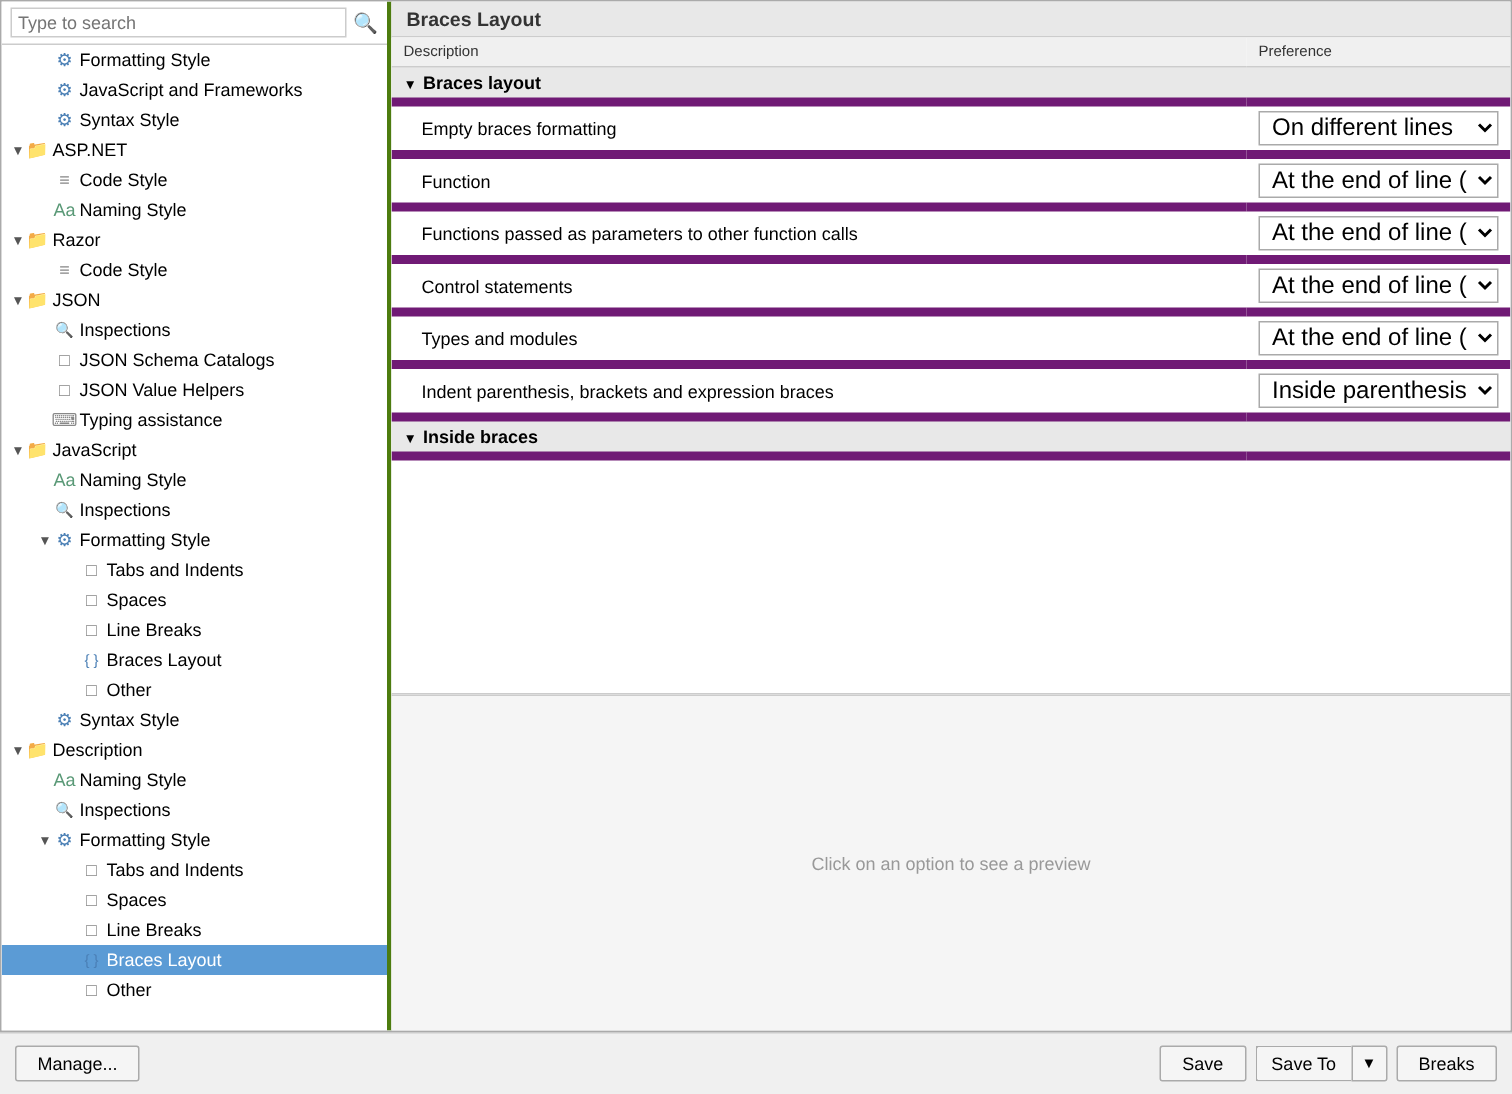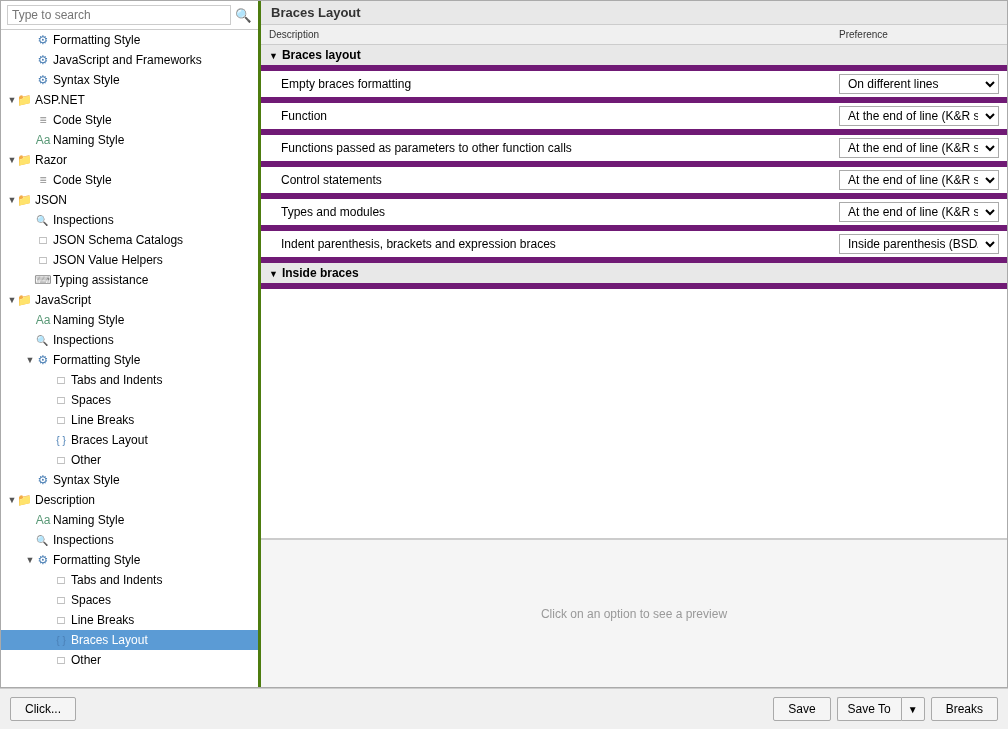--- a/index.html
+++ b/index.html
@@ -31,26 +31,26 @@
     .panel-title { background: #e8e8e8; padding: 4px 10px; font-size: 13px; font-weight: bold; border-bottom: 1px solid #ccc; color: #333; }
 
     .table-area { flex: 1; background: #fff; overflow-y: auto; border-bottom: 1px solid #ccc; }
 
     table { width: 100%; border-collapse: collapse; }
     table th { text-align: left; padding: 4px 8px; background: #f0f0f0; border-bottom: 1px solid #ccc; font-weight: normal; font-size: 10px; color: #333; }
     table td { padding: 3px 8px; border-bottom: 6px solid #701a75; font-size: 12px; vertical-align: middle; }
 
     .section-header td { background: #e8e8e8; font-weight: bold; padding: 3px 8px; }
     .section-header .section-arrow { font-size: 9px; margin-right: 4px; }
-    .dropdown-select { border: 1px solid #aaa; background: #fff; padding: 1px 4px; font-size: 12px; width: 160px; cursor: pointer; }
+    .dropdown-select { border: 1px solid #aaa; background: #fff; padding: 1px 4px; font-size: 16px; width: 160px; cursor: pointer; }
 
     .checkbox-cell { display: flex; align-items: center; justify-content: center; }
     .checkbox-cell input[type=checkbox] { width: 14px; height: 14px; }
 
-    .preview-area { height: 148px; background: #f5f5f5; display: flex; align-items: center; justify-content: center; border-top: 1px solid #ccc; }
+    .preview-area { height: 224px; background: #f5f5f5; display: flex; align-items: center; justify-content: center; border-top: 1px solid #ccc; }
     .preview-text { color: #999; font-size: 12px; }
 
     
     .bottom-bar { background: #f0f0f0; border-top: 1px solid #ccc; padding: 8px 10px; display: flex; align-items: center; justify-content: space-between; }
     .bottom-left { display: flex; gap: 6px; }
     .bottom-right { display: flex; gap: 6px; }
 
     .btn { padding: 4px 14px; border: 1px solid #aaa; background: #f5f5f5; cursor: pointer; font-size: 12px; border-radius: 2px; }
 
     .save-to-group { display: flex; }
@@ -316,21 +316,21 @@
     </div>
 
     <div class="preview-area">
       <span class="preview-text">Click on an option to see a preview</span>
     </div>
   </div>
 </div>
 
 <div class="bottom-bar">
   <div class="bottom-left">
-    <button class="btn">Click...</button>
+    <button class="btn">Manage...</button>
   </div>
   <div class="bottom-right">
     <button class="btn">Save</button>
     <div class="save-to-group">
       <button class="save-to-main">Save To</button>
       <button class="save-to-arrow">▼</button>
     </div>
     <button class="btn">Breaks</button>
   </div>
 </div>

